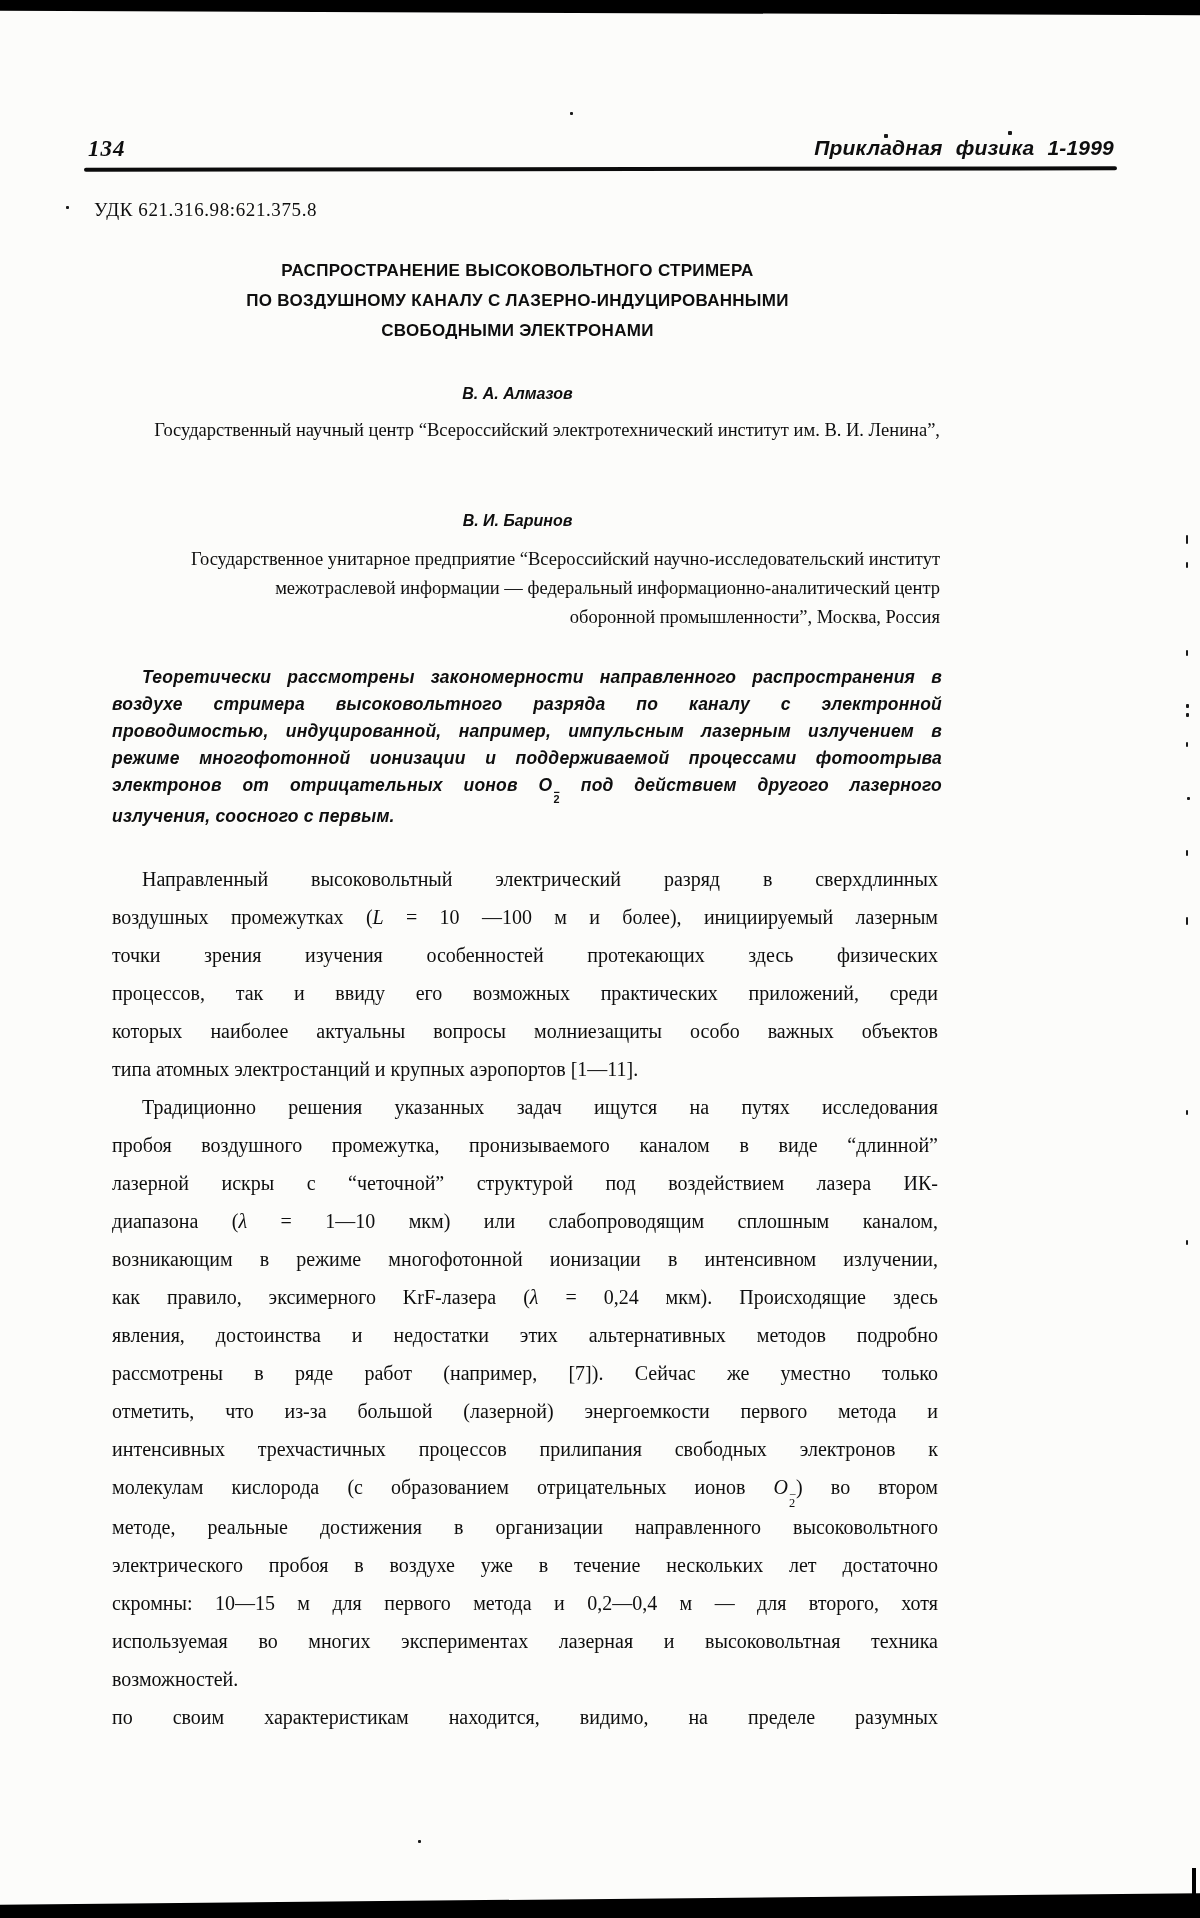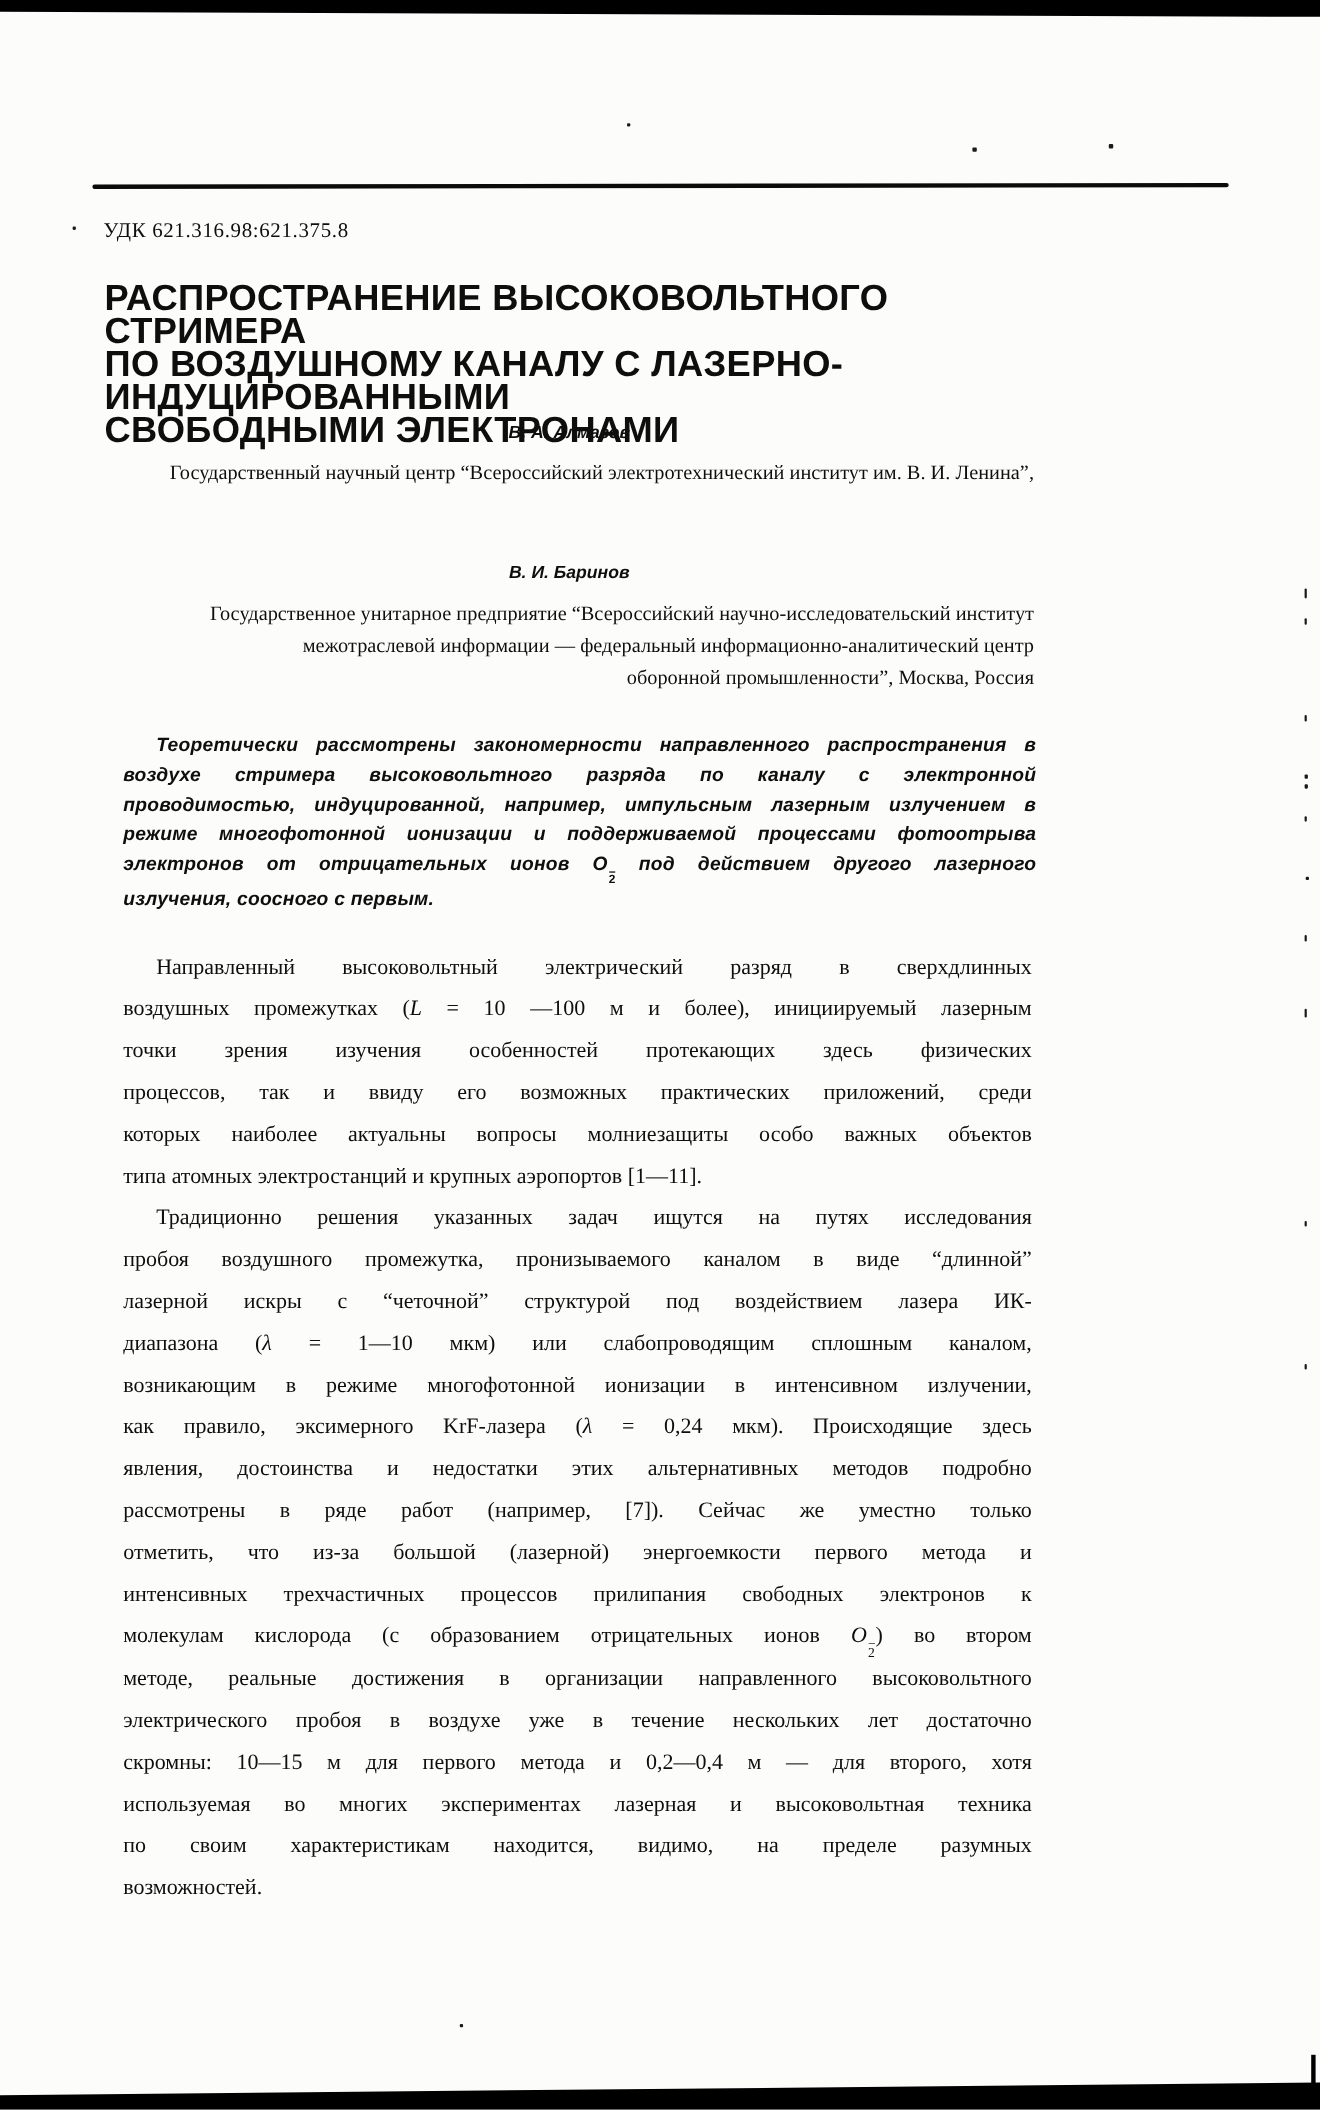--- a/index.html
+++ b/index.html
@@ -16,22 +16,22 @@
 
   
   .running-head{position:absolute; left:88px; top:136px; width:1026px; height:30px;}
   .pagenum{float:left; font:bold italic 23px "Liberation Serif", serif; letter-spacing:1px;}
   .jtitle{float:right; font:bold italic 21px "Liberation Sans", sans-serif; word-spacing:7px; letter-spacing:0.2px;}
   .head-rule{position:absolute; left:84px; top:167px; width:1033px; height:4px; background:#0b0b0b; transform:rotate(-0.08deg); border-radius:2px;}
 
   .udc{position:absolute; left:94px; top:199px; font-size:19px; letter-spacing:0.6px;}
 
   .title{position:absolute; left:95px; top:256px; width:845px; margin:0;
-    font-family:"Liberation Sans", sans-serif; font-weight:bold; font-size:33px;
-    line-height:30px; text-align:left; letter-spacing:0.3px;}
+    font-family:"Liberation Sans", sans-serif; font-weight:bold; font-size:17px;
+    line-height:30px; text-align:center; letter-spacing:0.3px;}
 
   .author{position:absolute; left:95px; width:845px; text-align:center;
     font-family:"Liberation Sans", sans-serif; font-style:italic; font-weight:bold; font-size:16px;}
   .a1{top:385px}
   .a2{top:512px}
 
   .affil{position:absolute; left:95px; width:845px; text-align:right;
     font-size:18.5px; line-height:29px;}
   .af1{top:416px}
   .af2{top:545px}
@@ -52,20 +52,24 @@
     line-height:0.66; font-size:0.62em; font-style:normal; font-weight:inherit; margin-left:1px;}
   .ion .ss span{display:block; text-align:center;}
 </style>
 </head>
 <body>
 
 <div class="page">
 
   <div class="top-bar"></div>
 
+  <div class="running-head">
+    <span class="pagenum">134</span>
+    <span class="jtitle">Прикладная физика 1-1999</span>
+  </div>
   <div class="head-rule"></div>
 
   <div class="udc">УДК 621.316.98:621.375.8</div>
 
   <h1 class="title">
       <div class="ln">РАСПРОСТРАНЕНИЕ ВЫСОКОВОЛЬТНОГО СТРИМЕРА</div>
       <div class="ln">ПО ВОЗДУШНОМУ КАНАЛУ С  ЛАЗЕРНО-ИНДУЦИРОВАННЫМИ</div>
       <div class="ln last">СВОБОДНЫМИ ЭЛЕКТРОНАМИ</div>
     </h1>
 
@@ -114,22 +118,22 @@
         <div class="ln jl">отметить, что из-за большой (лазерной) энергоемкости первого метода и</div>
         <div class="ln jl">интенсивных трехчастичных процессов прилипания свободных электронов к</div>
         <div class="ln jl">молекулам кислорода (с образованием отрицательных ионов <span class="ion"><i>O</i><span class="ss">
               <span>−</span>
               <span>2</span>
             </span></span>) во втором</div>
         <div class="ln jl">методе, реальные достижения в организации направленного высоковольтного</div>
         <div class="ln jl">электрического пробоя в воздухе уже в течение нескольких лет достаточно</div>
         <div class="ln jl">скромны: 10—15 м для первого метода и 0,2—0,4 м — для второго, хотя</div>
         <div class="ln jl">используемая во многих экспериментах лазерная и высоковольтная техника</div>
+        <div class="ln jl last">возможностей.</div>
         <div class="ln jl">по своим характеристикам находится, видимо, на пределе разумных</div>
-        <div class="ln jl last">возможностей.</div>
       </div>
   </div>
 
   <div class="speck" style="left:884px;top:134px;width:4px;height:4px;"></div>
   <div class="speck" style="left:1008px;top:131px;width:4px;height:4px;"></div>
   <div class="speck" style="left:570px;top:112px;width:3px;height:3px;"></div>
   <div class="speck" style="left:66px;top:206px;width:3px;height:3px;"></div>
   <div class="speck" style="left:1186px;top:535px;width:2px;height:9px;"></div>
   <div class="speck" style="left:1186px;top:562px;width:2px;height:6px;"></div>
   <div class="speck" style="left:1186px;top:650px;width:2px;height:6px;"></div>

